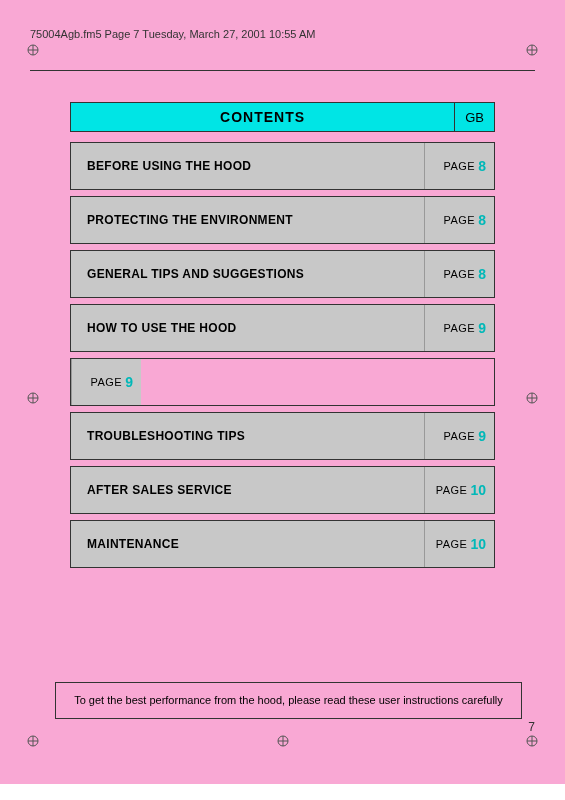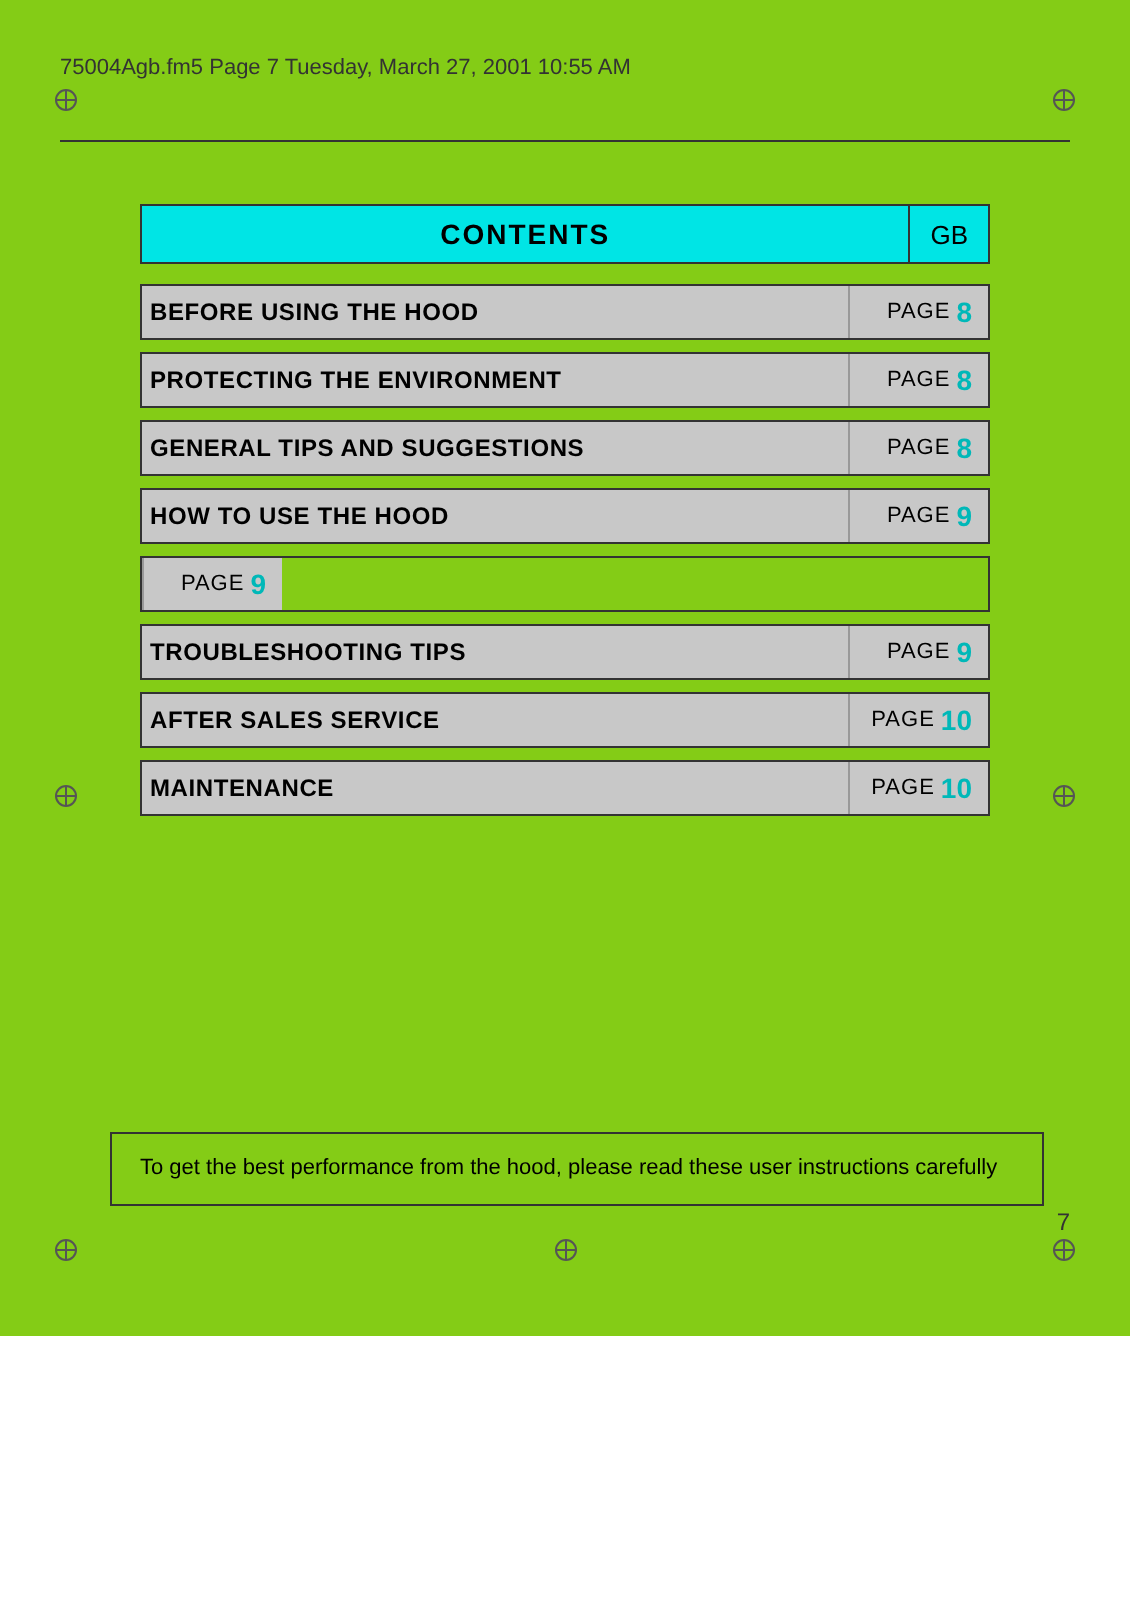--- a/index.html
+++ b/index.html
@@ -8,23 +8,24 @@
       width: 565px;
       height: 800px;
       background: #ffffff;
       font-family: Arial, Helvetica, sans-serif;
       position: relative;
       overflow: hidden;
     }
 
     .page-container {
       width: 565px;
-      height: 668px;
-      background: #84cc16;
+      height: 784px;
+      background: #f9a8d4;
       position: relative;
+      text-align: center;
     }
 
     
     .header-bar {
       position: absolute;
       top: 28px;
       left: 30px;
       right: 30px;
       display: flex;
       justify-content: space-between;
@@ -104,32 +105,32 @@
     .toc-row {
       display: flex;
       align-items: stretch;
       margin-bottom: 6px;
       border: 1.5px solid #333;
     }
 
     .toc-label {
       background: #c8c8c8;
       flex: 1;
-      padding: 5px 4px;
+      padding: 5px 16px;
       font-size: 12px;
       font-weight: 900;
       color: #000;
       display: flex;
       align-items: center;
       letter-spacing: 0.3px;
     }
 
     .toc-page {
       background: #c8c8c8;
-      padding: 5px 8px;
+      padding: 15px 8px;
       font-size: 12px;
       font-weight: 700;
       color: #000;
       display: flex;
       align-items: center;
       justify-content: flex-end;
       min-width: 70px;
       border-left: 1px solid #999;
     }
 

